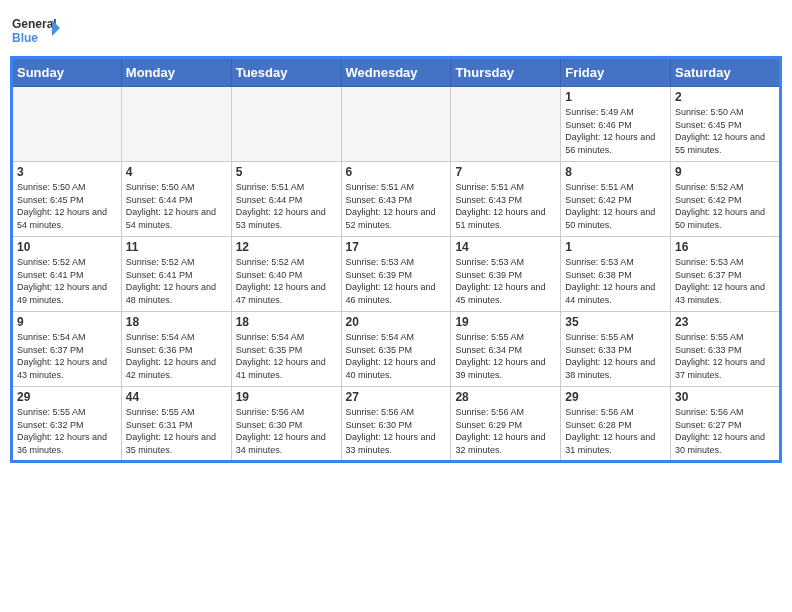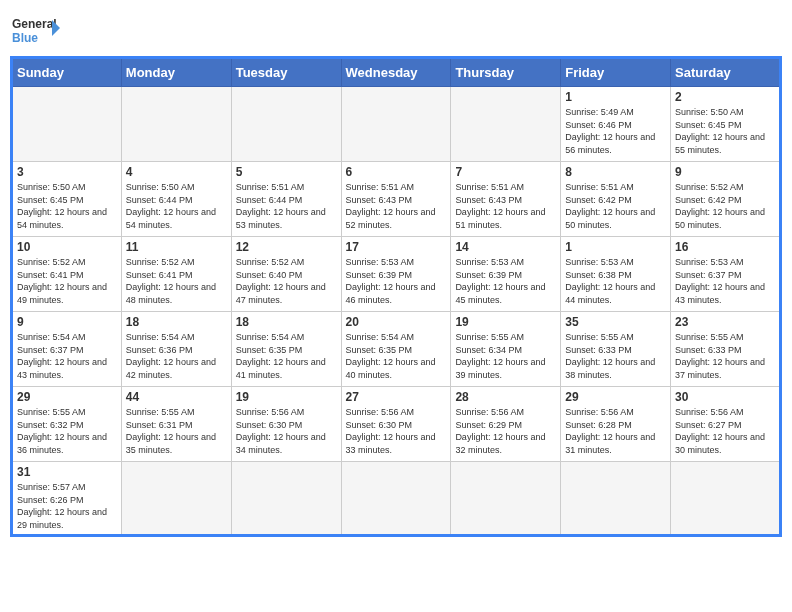--- a/index.html
+++ b/index.html
@@ -295,28 +295,14 @@
 Sunset: 6:28 PM
 Daylight: 12 hours and 31 minutes.</div>
         </td>
         <td>
           <span class="day-number">30</span>
           <div class="day-info" style="white-space: pre-line;">Sunrise: 5:56 AM
 Sunset: 6:27 PM
 Daylight: 12 hours and 30 minutes.</div>
         </td>
       </tr>
-      <tr>
-        <td class="last-row">
-          <span class="day-number">31</span>
-          <div class="day-info" style="white-space: pre-line;">Sunrise: 5:57 AM
-Sunset: 6:26 PM
-Daylight: 12 hours and 29 minutes.</div>
-        </td>
-        <td class="last-row empty"></td>
-        <td class="last-row empty"></td>
-        <td class="last-row empty"></td>
-        <td class="last-row empty"></td>
-        <td class="last-row empty"></td>
-        <td class="last-row empty"></td>
-      </tr>
     </tbody>
 </table>
 
 </body></html>

